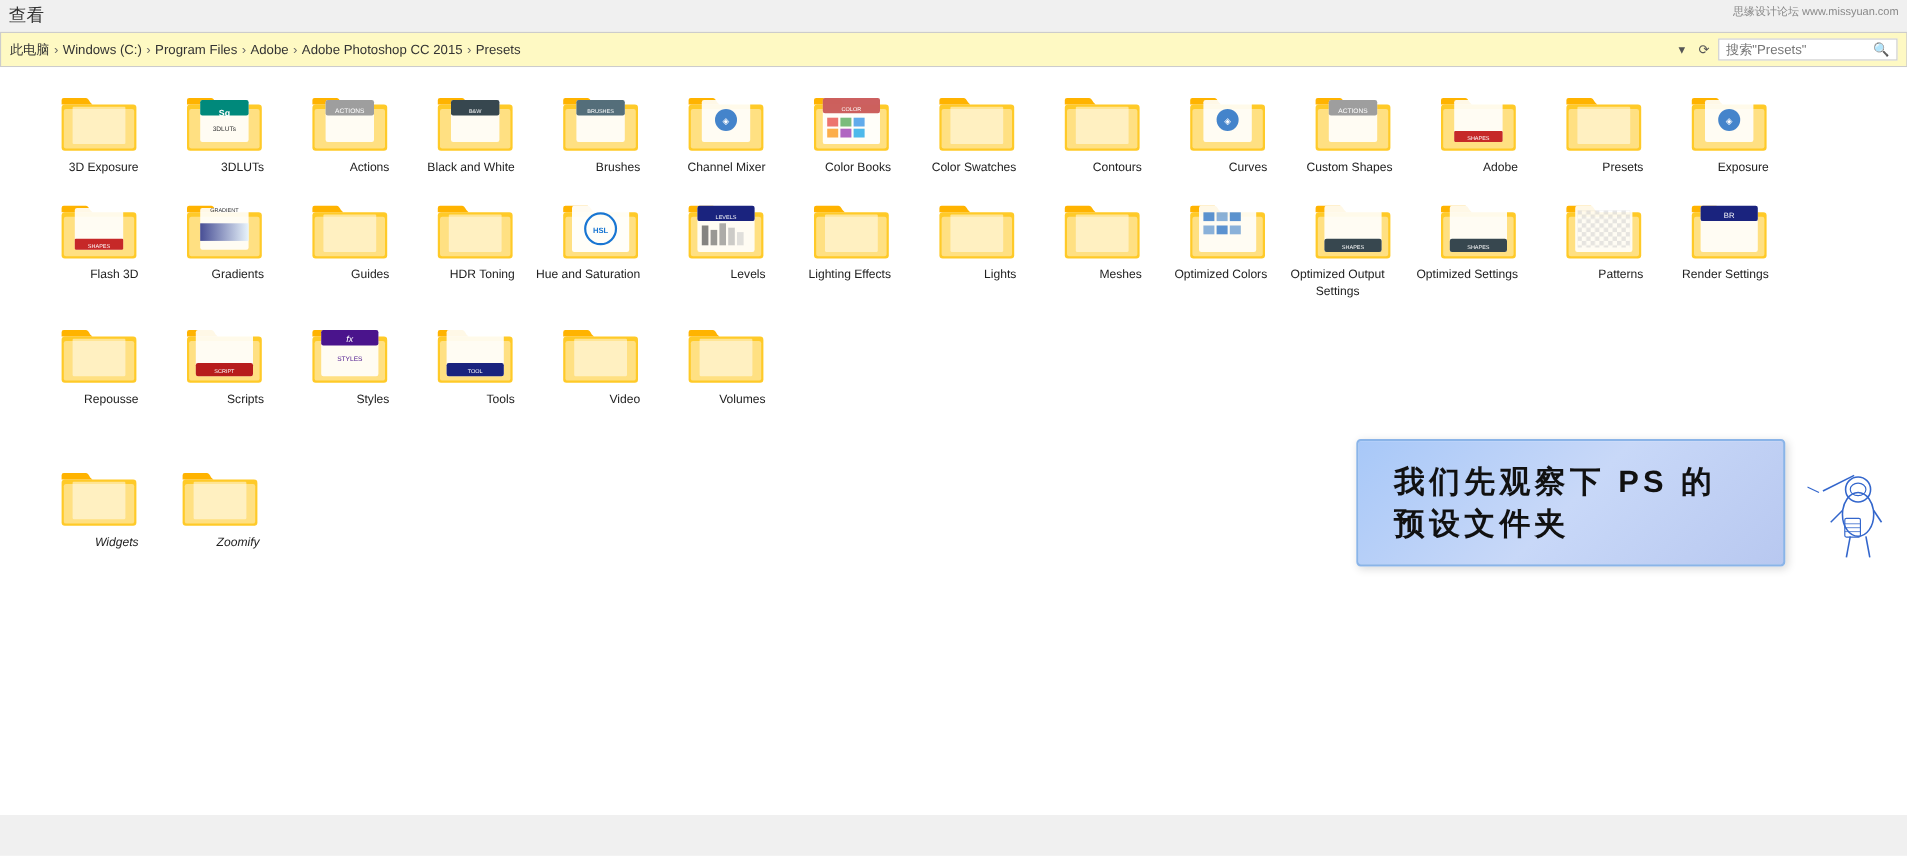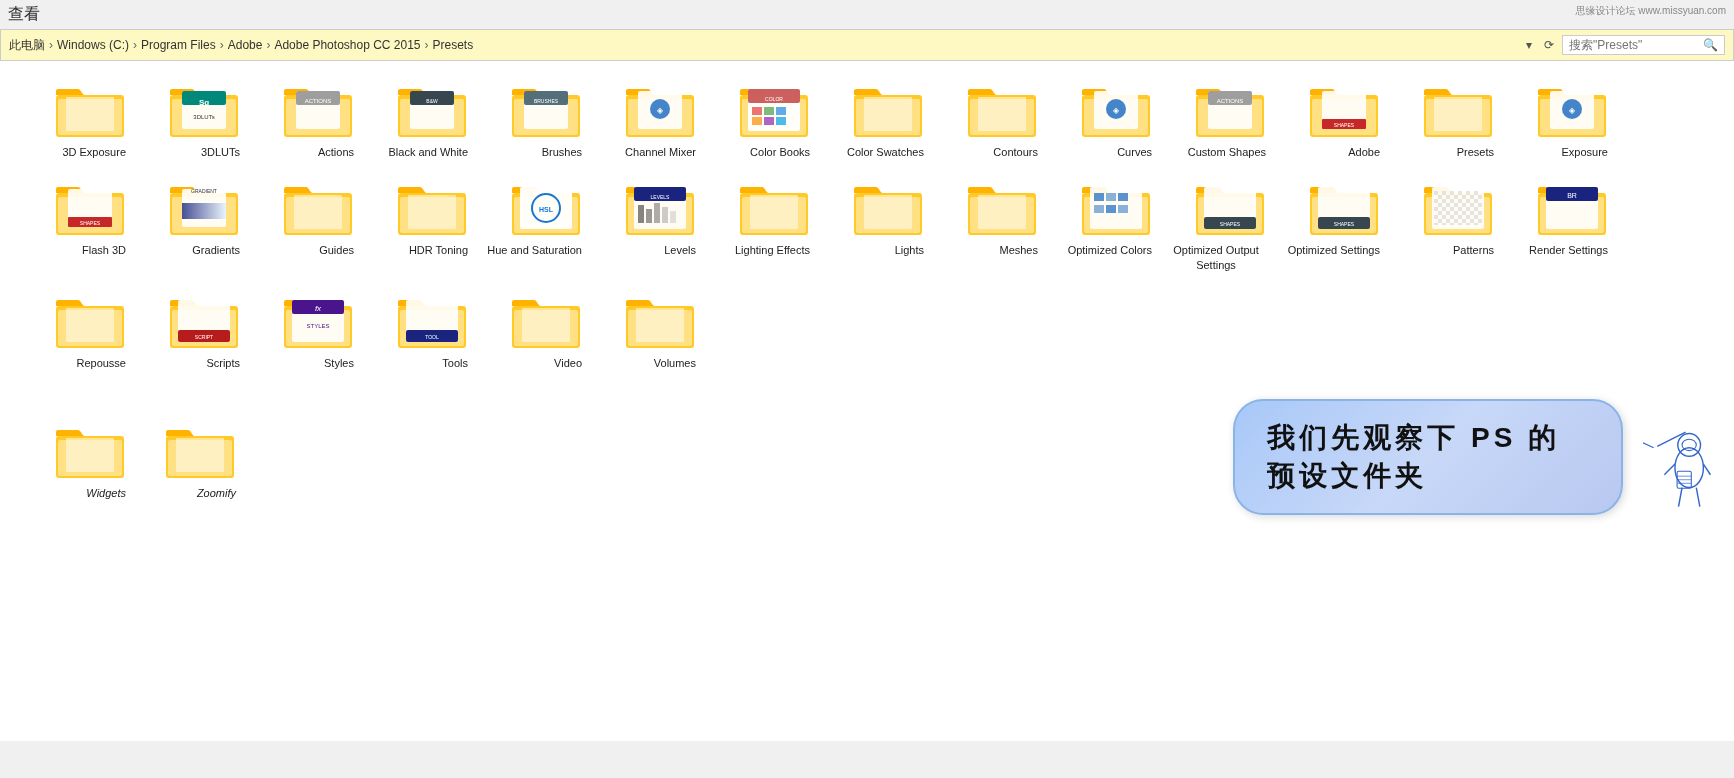--- a/index.html
+++ b/index.html
@@ -90,21 +90,21 @@
     
     .annotation-area {
       position: relative;
       margin-top: 8px;
       display: flex;
       align-items: center;
       gap: 20px;
     }
     .annotation-banner {
       background: linear-gradient(135deg, #a8c8f8 0%, #c8d8f8 50%, #b8c8f0 100%);
-      border-radius: 30px;
+      border-radius: 4px;
       padding: 18px 32px;
       font-size: 28px;
       font-weight: bold;
       color: #111;
       letter-spacing: 4px;
       border: 2px solid #8ab4e8;
       box-shadow: 2px 2px 8px rgba(0,0,0,0.15);
     }
   </style>
 </head>

